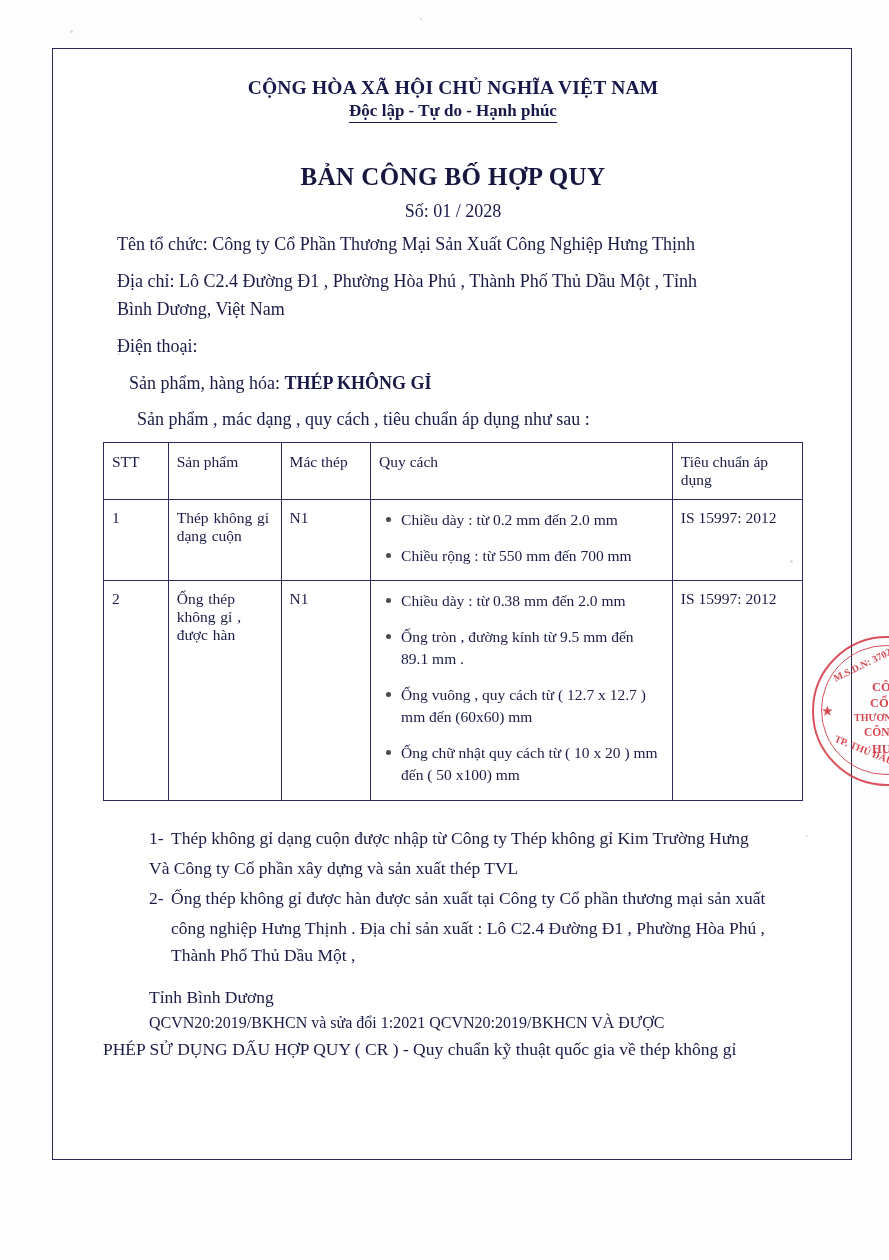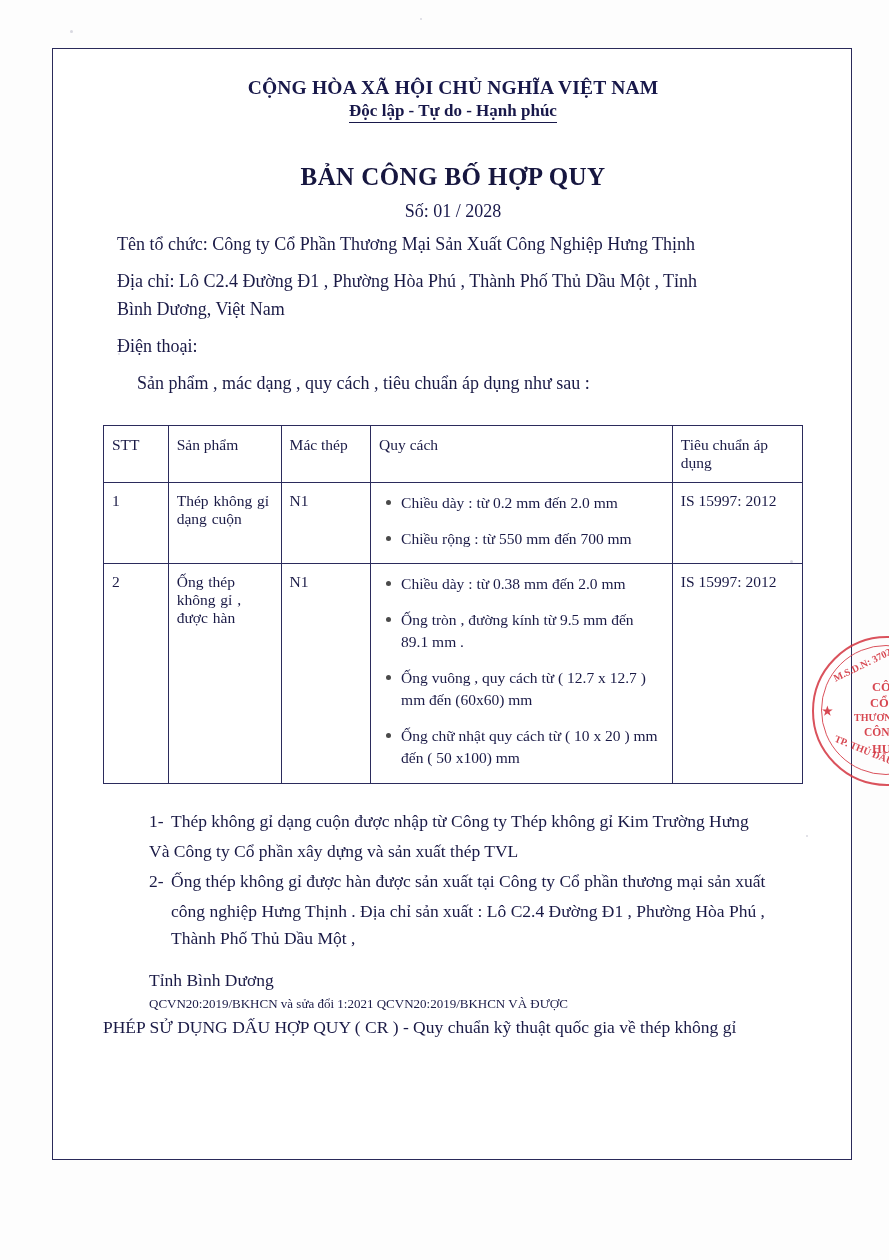--- a/index.html
+++ b/index.html
@@ -83,21 +83,21 @@
   }
   .para.indent2 { padding-left: 14px; }
   .para.indent3 { padding-left: 26px; }
 
   .bold { font-weight: bold; }
 
   
   table.spec {
     width: 700px;
     border-collapse: collapse;
-    margin-top: 28px;
+    margin-top: 8px;
     font-size: 15.5px;
     color: #1a1a46;
   }
   table.spec th, table.spec td {
     border: 1px solid #2b2b5c;
     vertical-align: top;
     padding: 9px 8px 11px 8px;
     font-weight: normal;
     text-align: left;
   }
@@ -159,21 +159,21 @@
   .note-cont.deep { padding-left: 68px; }
 
   .tail { margin-top: 16px; }
   .tail-line {
     font-size: 17.5px;
     line-height: 1.55;
     color: #1a1a46;
     padding-left: 46px;
   }
   .tail-justify {
-    font-size: 13px;
+    font-size: 16px;
     line-height: 1.55;
     color: #1a1a46;
     padding-left: 46px;
     text-align: justify;
     text-align-last: left;
     padding-right: 2px;
   }
   .tail-wide {
     font-size: 17.5px;
     line-height: 1.55;
@@ -249,20 +249,23 @@
         <span>Tên tổ chức: </span><span>Công ty Cổ Phần Thương Mại Sản Xuất Công Nghiệp Hưng Thịnh</span>
       </div>
       <div class="para indent2">
         <span>Địa chỉ: </span><span>Lô C2.4 Đường Đ1 , Phường Hòa Phú , Thành Phố Thủ Dầu Một , Tỉnh</span>
       </div>
       <div class="para indent2" style="margin-top:0">Bình Dương, Việt Nam</div>
       <div class="para indent2">
         <span>Điện thoại:</span><span></span>
       </div>
 
+      <div class="para indent3">
+        <span>Sản phẩm, hàng hóa: </span><span class="bold">THÉP KHÔNG GỈ</span>
+      </div>
       <div class="para indent3" style="padding-left:34px">Sản phẩm , mác dạng , quy cách , tiêu chuẩn áp dụng như sau :</div>
 
       <table class="spec">
         <thead>
           <tr>
             <th class="col-stt">STT</th>
             <th class="col-sp">Sản phẩm</th>
             <th class="col-mac">Mác thép</th>
             <th class="col-qc">Quy cách</th>
             <th class="col-tc">Tiêu chuẩn áp dụng</th>

